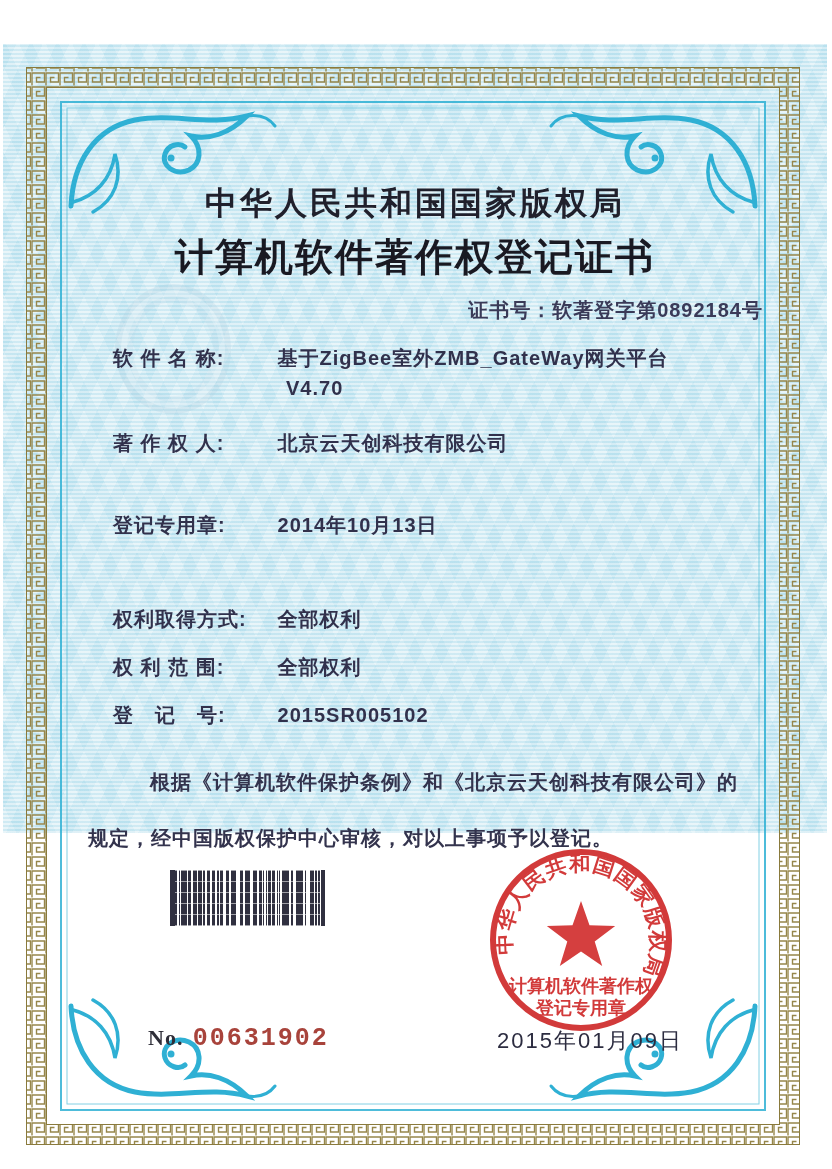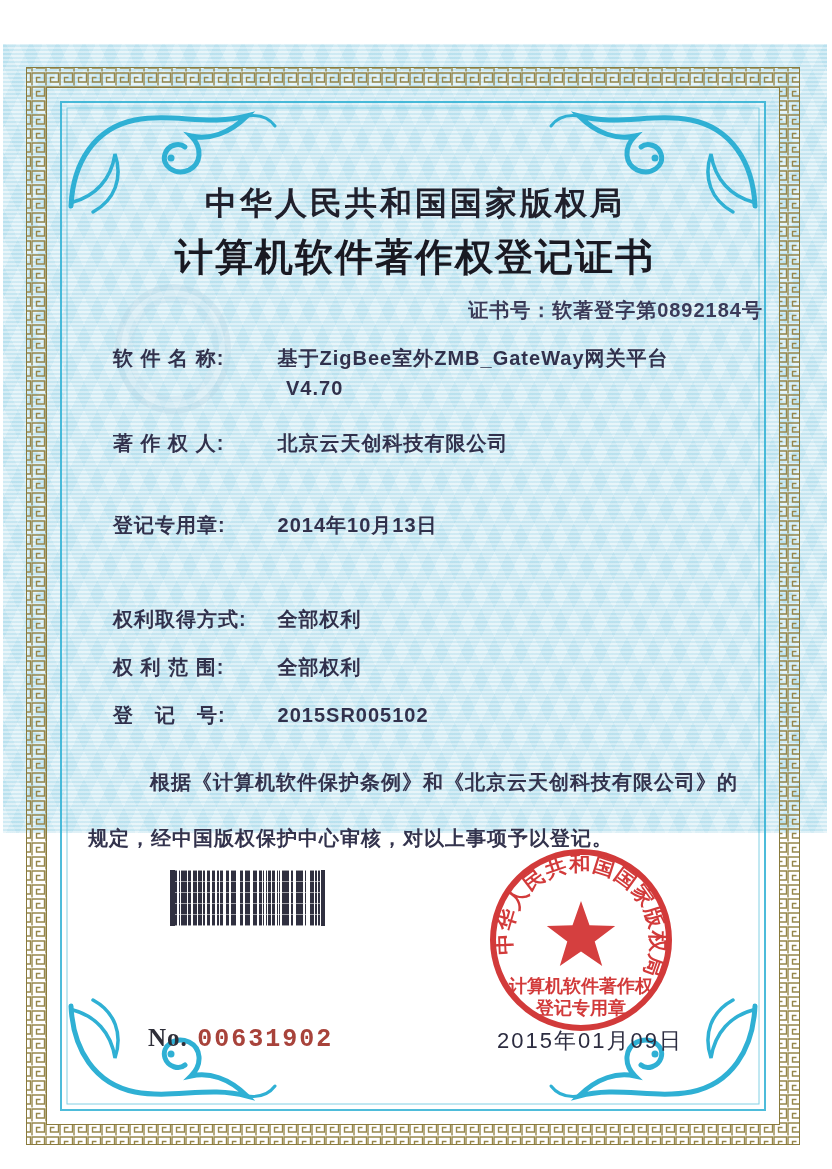--- a/index.html
+++ b/index.html
@@ -49,21 +49,21 @@
     position:absolute;left:167px;top:826px;width:146px;height:56px;opacity:.88;
     border-left:5px solid #141426;border-right:4px solid #141426;
     background-image:
       repeating-linear-gradient(0deg, rgba(255,255,255,.55) 0 1px, transparent 1px 11px),
       repeating-linear-gradient(90deg, #141426 0 2px, transparent 2px 4px, #141426 4px 5px, transparent 5px 9px, #141426 9px 12px, transparent 12px 14px),
       repeating-linear-gradient(90deg, #141426 0 1px, transparent 1px 6px, #141426 6px 9px, transparent 9px 13px);
   }
   .serial{position:absolute;left:145px;top:980px;white-space:nowrap;}
   .serial .no-lab{
     font-family:"Liberation Serif","DejaVu Serif",serif;
-    font-size:25px;font-weight:bold;color:#2e2e38;letter-spacing:1px;margin-top:32px;
+    font-size:22px;font-weight:bold;color:#2e2e38;letter-spacing:1px;margin-top:32px;
   }
   .serial .no-num{
     font-family:"Liberation Mono","DejaVu Sans Mono",monospace;
     font-size:25px;font-weight:bold;color:#a8433b;letter-spacing:2px;margin-left:5px;
   }
   .issue-date{
     position:absolute;left:494px;top:982px;
     font-size:22px;font-weight:normal;color:#2c2c40;letter-spacing:2px;z-index:1;white-space:nowrap;
   }
   .seal-svg{position:absolute;left:478px;top:796px;width:200px;height:200px;opacity:.92;z-index:2;}

